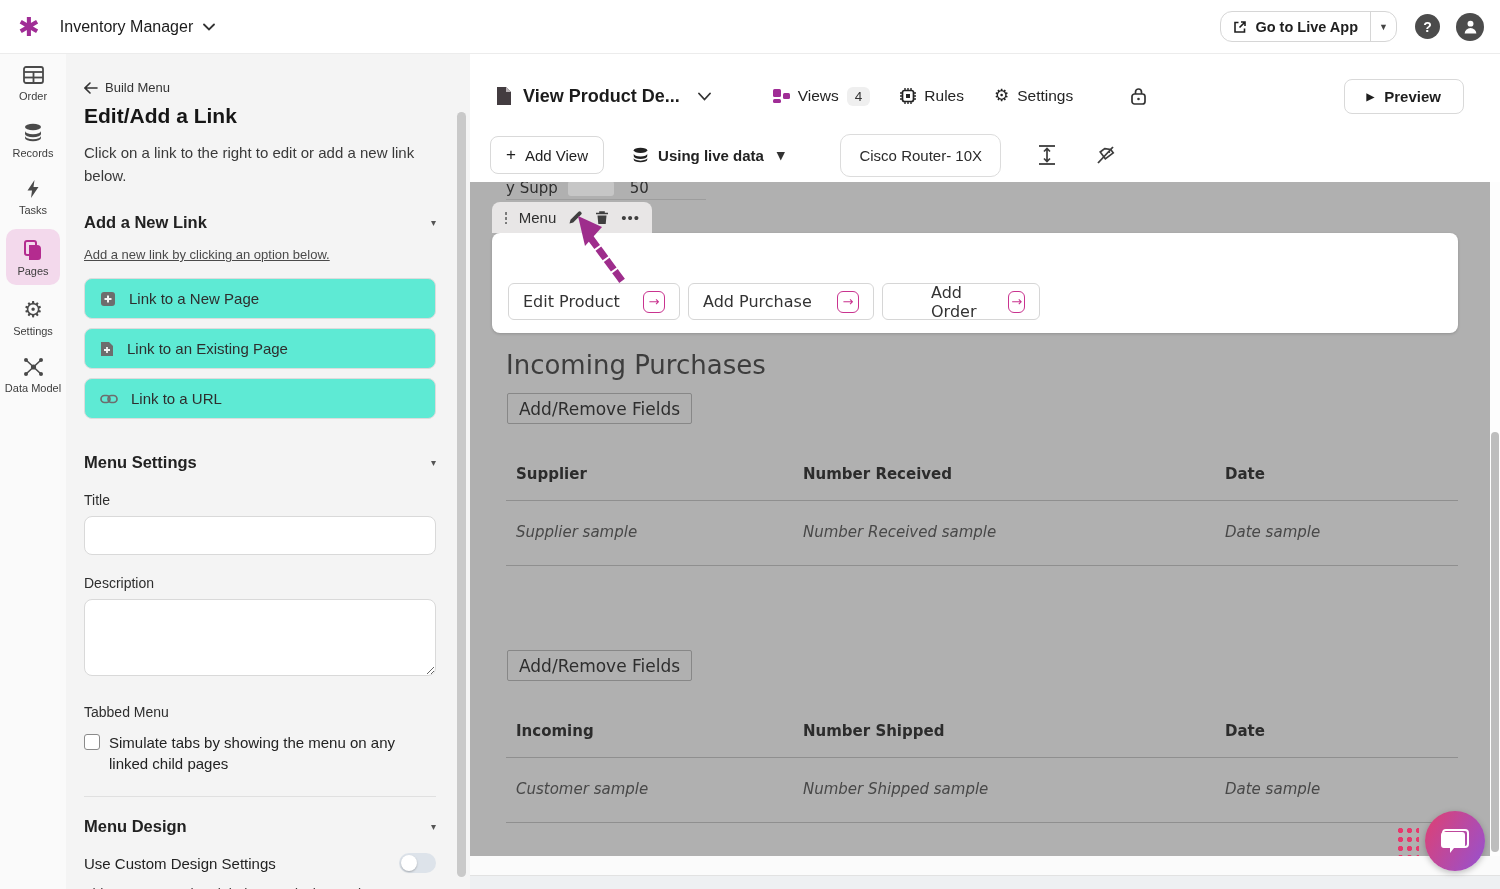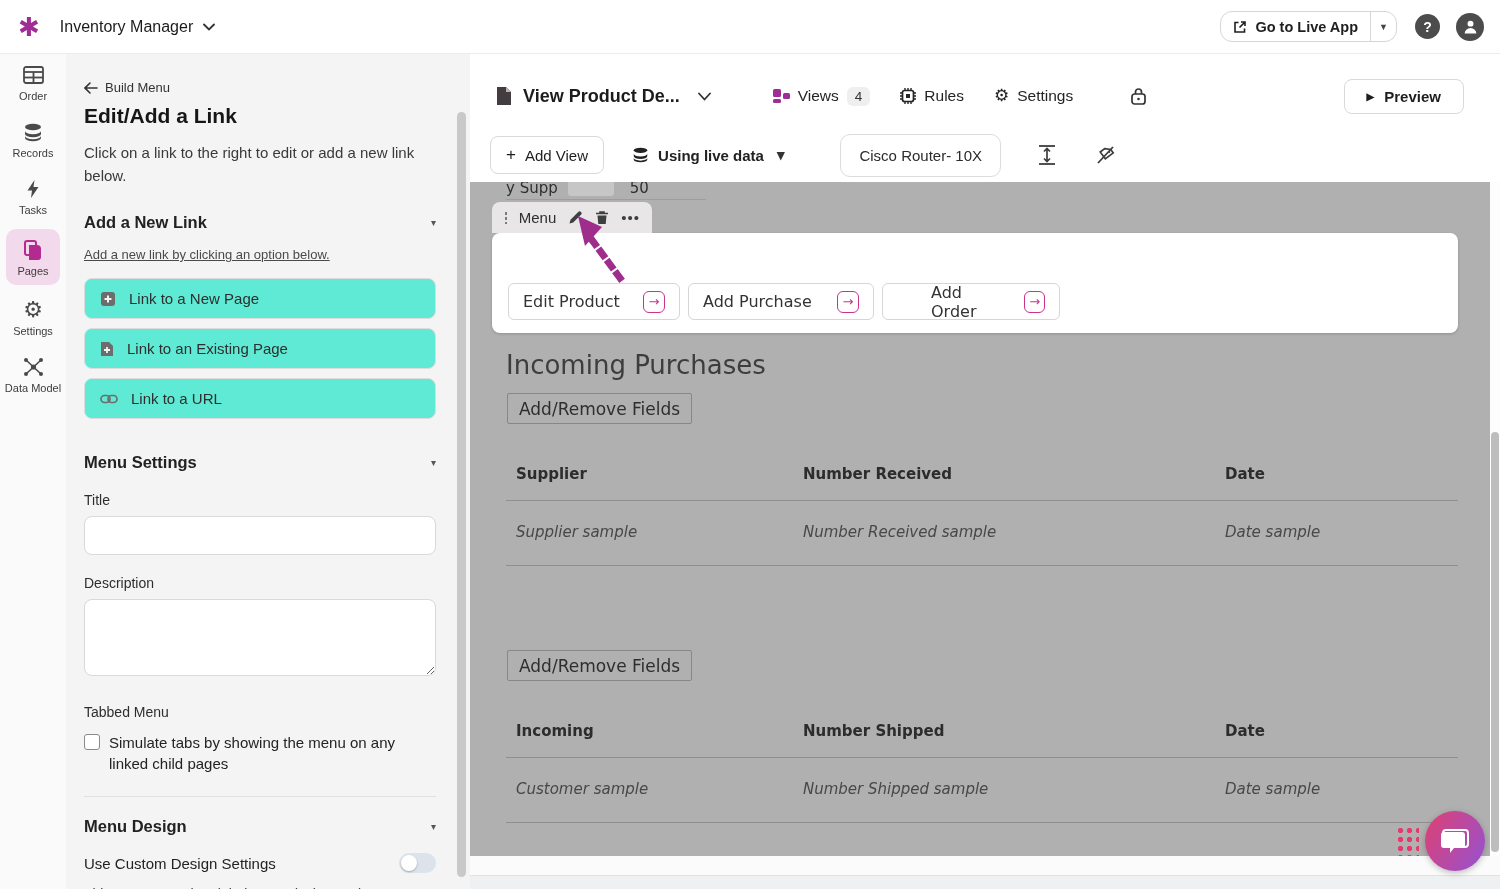--- a/index.html
+++ b/index.html
@@ -443,21 +443,21 @@
 
     <div class="menu-panel">
       <div class="menu-btn" style="width:172px;">
         <span>Edit Product</span>
         <span class="arrow-chip">→</span>
       </div>
       <div class="menu-btn" style="width:186px;">
         <span>Add Purchase</span>
         <span class="arrow-chip">→</span>
       </div>
-      <div class="menu-btn" style="width:178px;padding-left:48px;">
+      <div class="menu-btn" style="width:158px;padding-left:48px;">
         <span>Add Order</span>
         <span class="arrow-chip">→</span>
       </div>
     </div>
 
     <div class="section-title" style="top:168px;">Incoming Purchases</div>
     <button class="fields-btn" style="top:211px;">Add/Remove Fields</button>
     <div class="ktable" style="top:283px;">
       <div class="krow khead">
         <div>Supplier</div>

